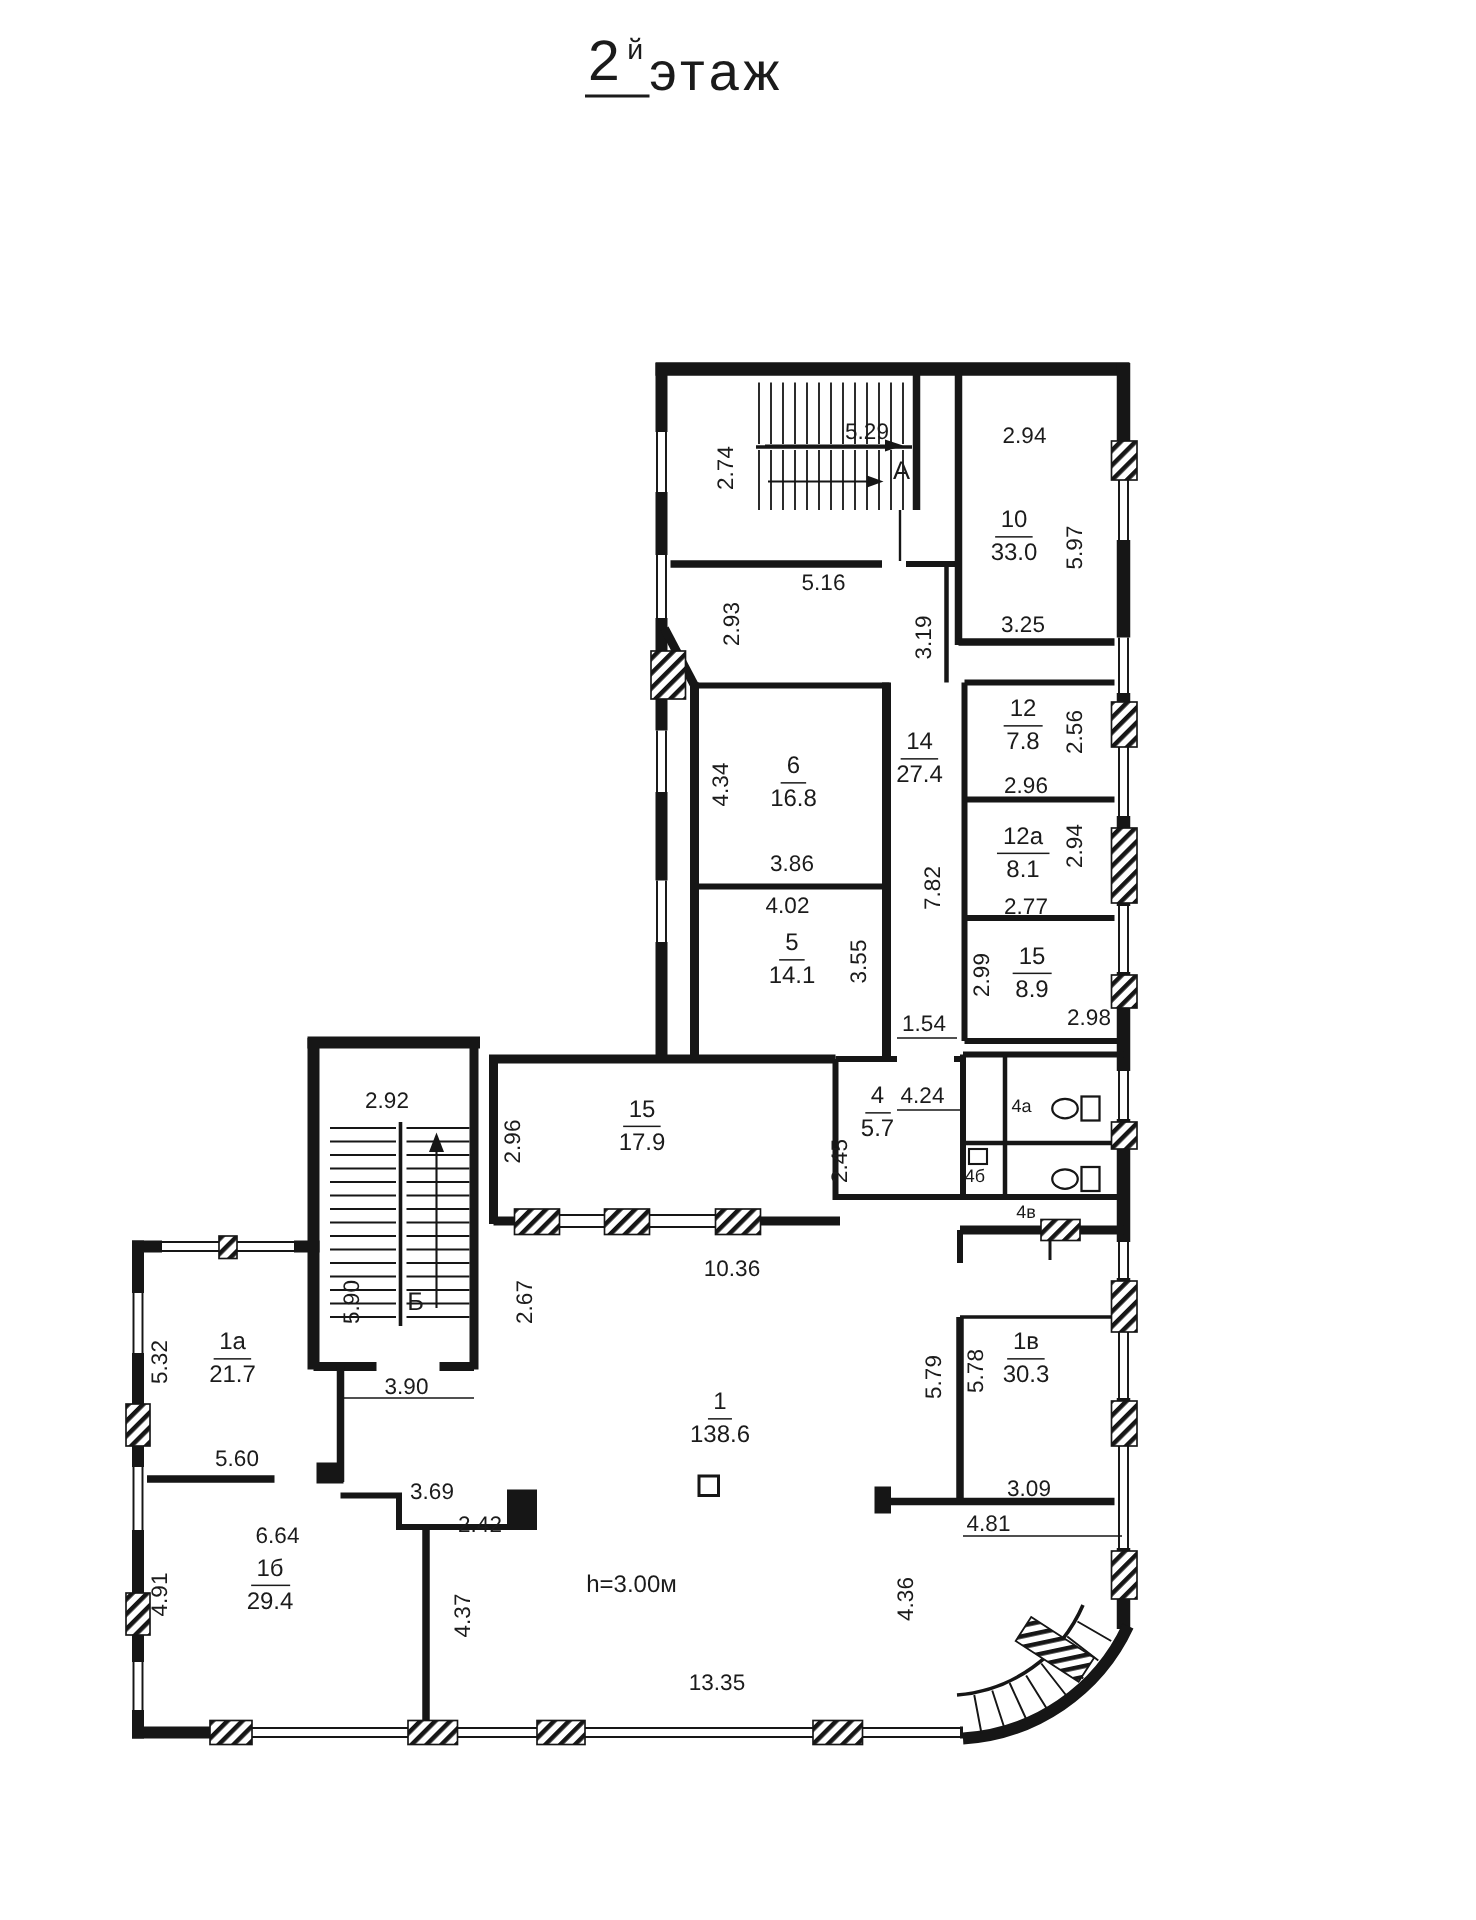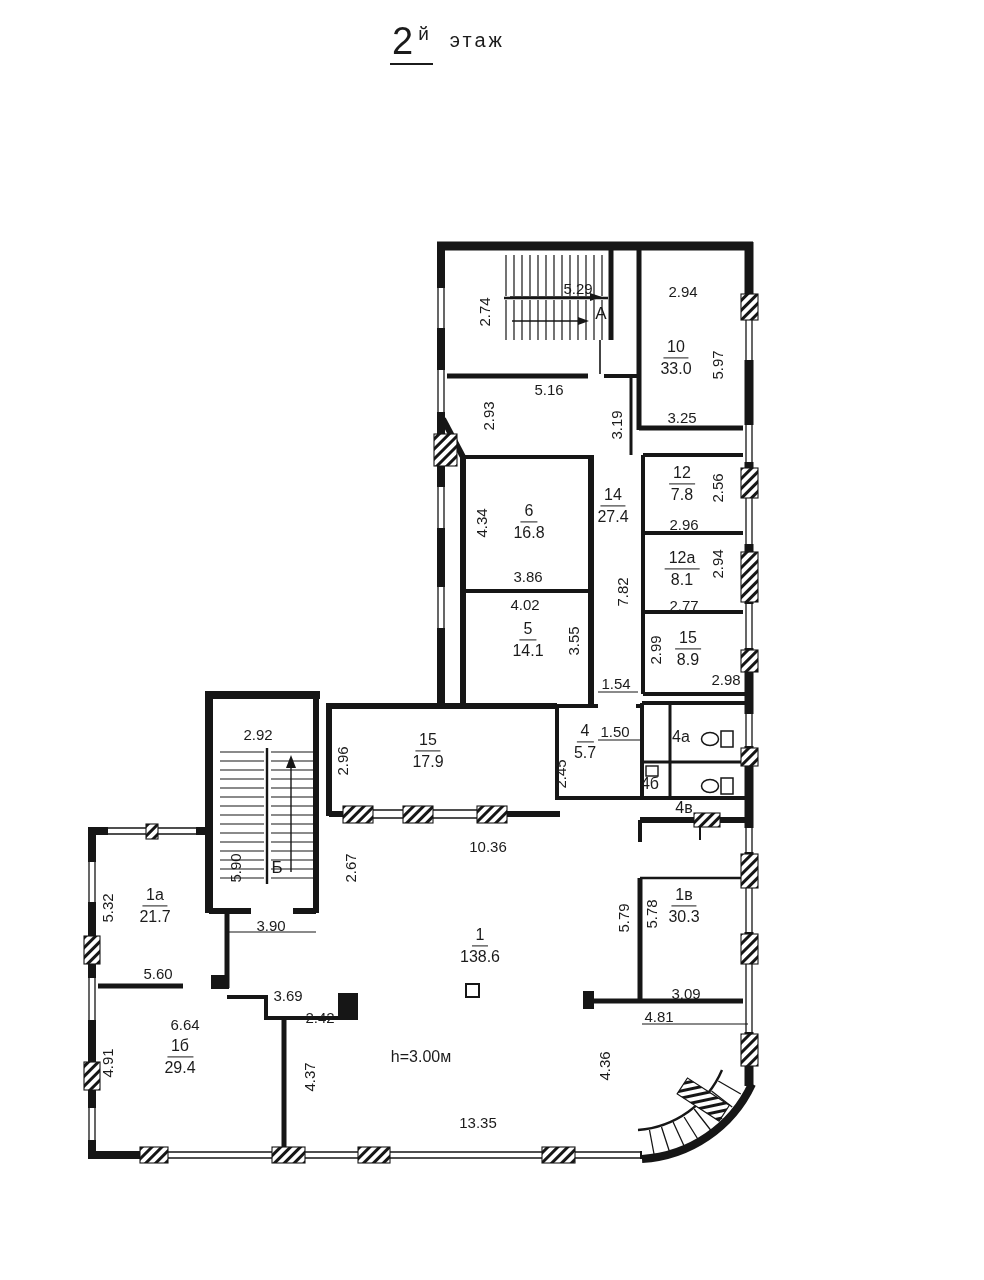--- a/index.html
+++ b/index.html
@@ -6,28 +6,28 @@
   .plan{position:relative;width:984px;height:1280px;background:#fff;
         font-family:"Liberation Sans",sans-serif;color:#1b1b1b;overflow:hidden;}
   .plan svg{position:absolute;left:0;top:0;}
   .lbl-layer{position:absolute;left:0;top:0;width:100%;height:100%;}
   .dim{position:absolute;transform:translate(-50%,-50%);font-size:15px;
        white-space:nowrap;color:#1b1b1b;background:transparent;line-height:1;}
   .dim.v{transform:translate(-50%,-50%) rotate(-90deg);}
   .room-frac{position:absolute;transform:translate(-50%,-50%);text-align:center;line-height:1.1;}
   .room-frac .num{font-size:16px;border-bottom:1.6px solid #1b1b1b;padding:0 4px 1px 4px;display:inline-block;}
   .room-frac .area{font-size:16px;padding-top:2px;}
-  .room-simple{position:absolute;transform:translate(-50%,-50%);font-size:16px;white-space:nowrap;}
+  .room-simple{position:absolute;transform:translate(-50%,-50%);font-size:12px;white-space:nowrap;}
   .stair-label{position:absolute;transform:translate(-50%,-50%);font-size:17px;}
   .note{position:absolute;transform:translate(-50%,-50%);font-size:16px;white-space:nowrap;}
   .title{position:absolute;left:390px;top:22px;display:flex;align-items:flex-start;}
   .title .underlined{display:flex;align-items:flex-start;border-bottom:2.5px solid #1b1b1b;padding:0 3px 3px 2px;}
   .title .big{font-size:38px;line-height:1;}
   .title .suf{font-size:19px;line-height:1;padding:2px 1px 0 5px;}
-  .title .word{font-size:20px;line-height:1;margin-left:17px;margin-top:8px;letter-spacing:3px;}
+  .title .word{font-size:36px;line-height:1;margin-top:8px;letter-spacing:3px;}
 </style>
 </head>
 <body>
 
 <div class="plan">
 
 <svg width="984" height="1280" viewBox="0 0 984 1280">
   <defs>
     <pattern id="hatch" width="7" height="7" patternUnits="userSpaceOnUse" patternTransform="rotate(45)">
       <rect width="7" height="7" fill="#ffffff"></rect>
@@ -320,21 +320,21 @@
   <div class="dim v" style="left:622px;top:592px">7.82</div>
   <div class="dim" style="left:684px;top:605px">2.77</div>
   <div class="dim" style="left:528px;top:576px">3.86</div>
   <div class="dim" style="left:525px;top:604px">4.02</div>
   <div class="dim v" style="left:573px;top:641px">3.55</div>
   <div class="dim v" style="left:655px;top:650px">2.99</div>
   <div class="dim" style="left:616px;top:683px">1.54</div>
   <div class="dim" style="left:726px;top:679px">2.98</div>
   <div class="dim" style="left:258px;top:734px">2.92</div>
   <div class="dim v" style="left:342px;top:761px">2.96</div>
-  <div class="dim" style="left:615px;top:731px">1.50</div>
+  <div class="dim" style="left:615px;top:731px">4.24</div>
   <div class="dim v" style="left:560px;top:774px">2.45</div>
   <div class="dim v" style="left:235px;top:868px">5.90</div>
   <div class="dim v" style="left:350px;top:868px">2.67</div>
   <div class="dim" style="left:488px;top:846px">10.36</div>
   <div class="dim" style="left:271px;top:925px">3.90</div>
   <div class="dim v" style="left:107px;top:908px">5.32</div>
   <div class="dim v" style="left:623px;top:918px">5.79</div>
   <div class="dim v" style="left:651px;top:914px">5.78</div>
   <div class="dim" style="left:158px;top:973px">5.60</div>
   <div class="dim" style="left:288px;top:995px">3.69</div>

